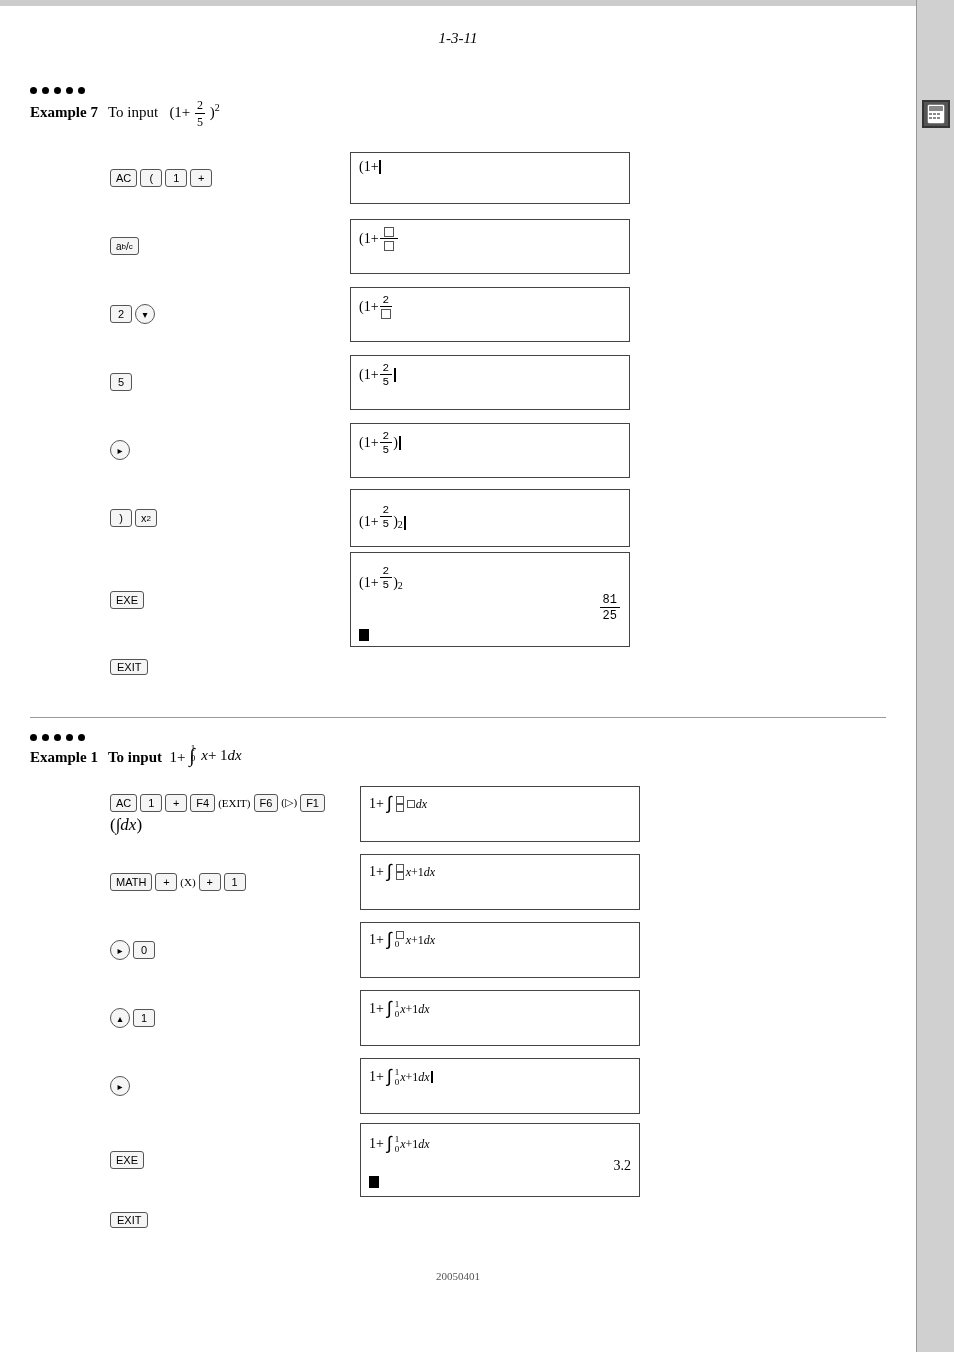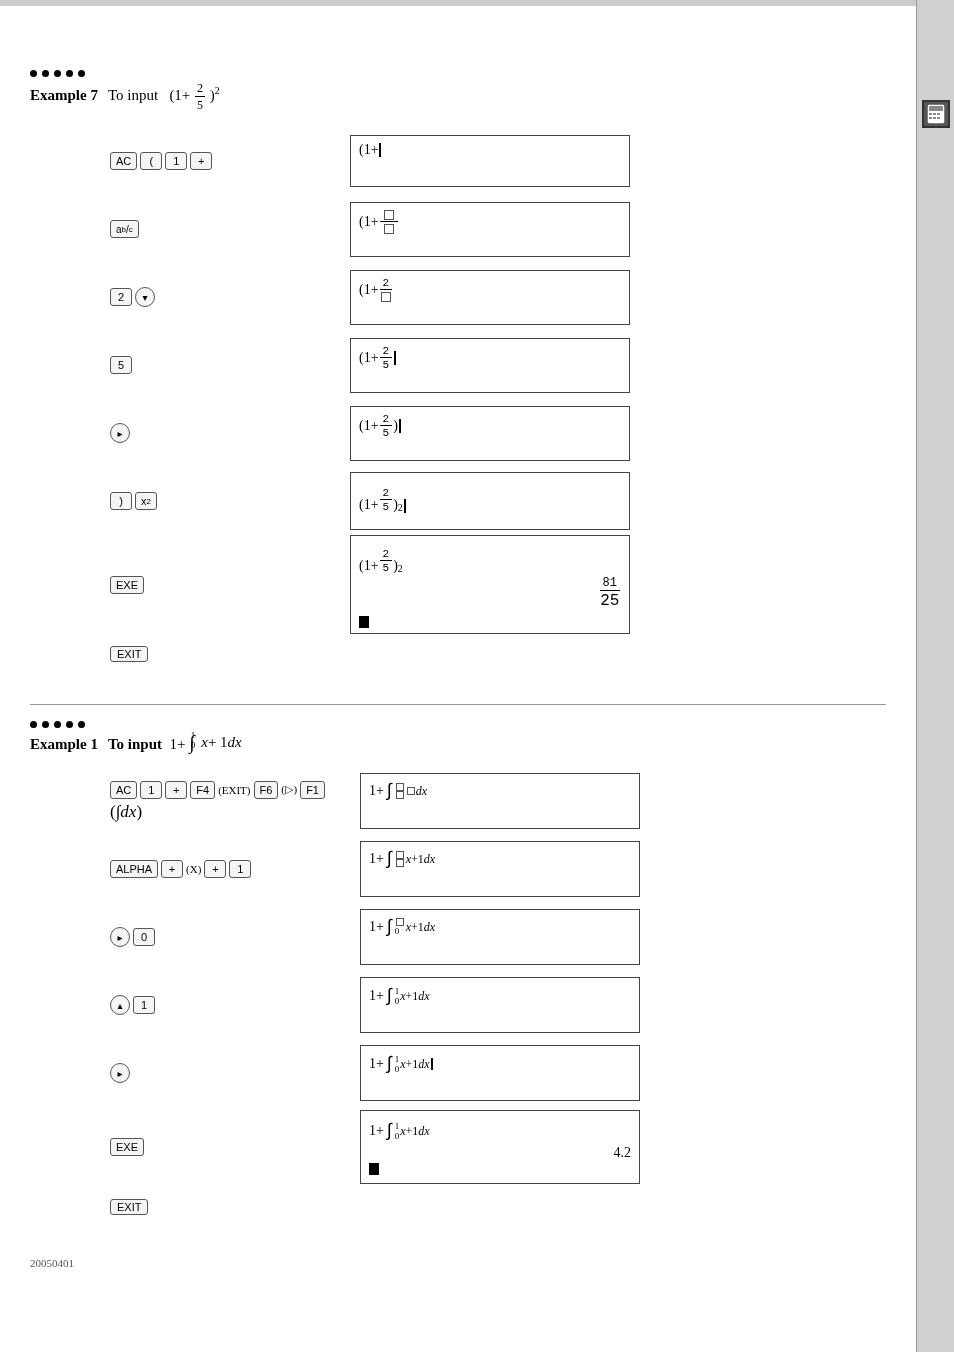--- a/index.html
+++ b/index.html
@@ -228,20 +228,21 @@
     .key-exit {
       border: 1.5px solid #555;
       border-radius: 3px;
       padding: 1px 6px;
       font-size: 11px;
       font-family: Arial, sans-serif;
       background: #f5f5f5;
     }
 
     .footer {
+      text-align: center;
       margin-top: 28px;
       font-size: 11px;
       color: #555;
     }
 
     .divider-line {
       height: 1px;
       background: #999;
       margin: 10px 0;
     }
@@ -276,20 +277,21 @@
       <rect x="3" y="13" width="3" height="2" rx="0.3" fill="#888"></rect>
       <rect x="7" y="13" width="3" height="2" rx="0.3" fill="#888"></rect>
       <rect x="11" y="13" width="3" height="2" rx="0.3" fill="#888"></rect>
     </svg>
   </div>
 </div>
 
 <div class="main-content">
 
   <div class="header">
+    <div class="header-title">1-3-11</div>
   </div>
 
   <div style="height: 10px;"></div>
 
   <div class="example-section">
 
     <div class="bullet-dots">
       <div class="bullet-dot"></div>
       <div class="bullet-dot"></div>
       <div class="bullet-dot"></div>
@@ -430,21 +432,21 @@
             <span class="frac" style="font-size:11px;">
               <span class="frac-num" style="border-bottom:1px solid #000; padding:0 3px; font-size:11px;">2</span>
               <span class="frac-den" style="font-size:11px;">5</span>
             </span>
             <span style="font-family:'Times New Roman',serif; font-size:14px;">)</span>
             <sup style="font-size:10px; font-family:'Times New Roman',serif;">2</sup>
           </div>
           <div style="display:flex; justify-content:flex-end; align-items:flex-end; margin-top:2px;">
             <span class="frac" style="font-size:12px;">
               <span class="frac-num" style="border-bottom:1px solid #000; padding:0 3px; font-size:12px;">81</span>
-              <span class="frac-den" style="font-size:16px;">25</span>
+              <span class="frac-den" style="font-size:12px;">25</span>
             </span>
           </div>
           <div style="margin-top:4px;">
             <span class="cursor-block" style="width:10px; height:12px; background:#000; display:inline-block;"></span>
           </div>
         </div>
       </div>
 
       <div class="step-row" style="min-height:40px;">
         <div class="step-keys">
@@ -511,21 +513,21 @@
               </span>
             </span>
             <span class="placeholder-box" style="width:8px;height:8px;"></span>
             <span style="font-family:'Times New Roman',serif; font-size:12px;"><i>dx</i></span>
           </div>
         </div>
       </div>
 
       <div class="step-row">
         <div class="step-keys" style="width:250px; min-width:250px;">
-          <span class="key">ALPHA</span>
+          <span class="key">MATH</span>
           <span class="key">+</span>
           <span style="font-size:11px;">(X)</span>
           <span class="key">+</span>
           <span class="key">1</span>
         </div>
         <div class="display-screen" style="justify-content:flex-start; align-items:flex-start; padding-top:8px; min-height:56px;">
           <div class="display-content" style="align-items:center;">
             <span style="font-family:'Times New Roman',serif; font-size:14px;">1+</span>
             <span style="display:inline-flex; align-items:center;">
               <span style="font-size:18px; line-height:1;">∫</span>
@@ -614,21 +616,21 @@
               <span style="font-size:18px; line-height:1;">∫</span>
               <span style="display:inline-flex; flex-direction:column; font-size:8px; margin-right:1px;">
                 <span style="font-size:9px; font-family:'Times New Roman',serif;">1</span>
                 <span style="font-size:9px; font-family:'Times New Roman',serif;">0</span>
               </span>
             </span>
             <span style="font-family:'Times New Roman',serif; font-size:12px;"><i>x</i>+1</span>
             <span style="font-family:'Times New Roman',serif; font-size:12px;"><i>dx</i></span>
           </div>
           <div style="display:flex; justify-content:flex-end; margin-top:4px;">
-            <span style="font-family:'Times New Roman',serif; font-size:14px;">4.2</span>
+            <span style="font-family:'Times New Roman',serif; font-size:14px;">3.2</span>
           </div>
           <div style="margin-top:2px;">
             <span style="display:inline-block; width:10px; height:12px; background:#000;"></span>
           </div>
         </div>
       </div>
 
       <div class="step-row" style="min-height:40px;">
         <div class="step-keys">
           <span class="key-exit">EXIT</span>

